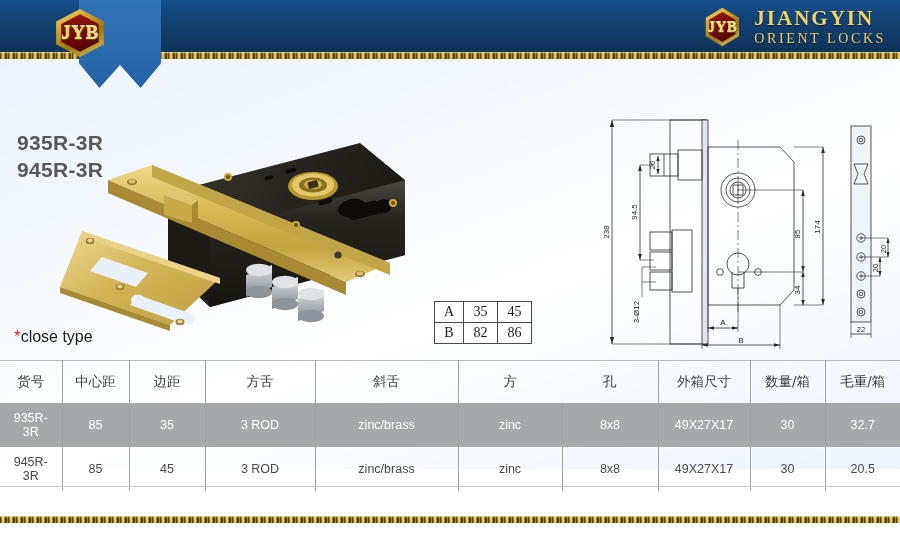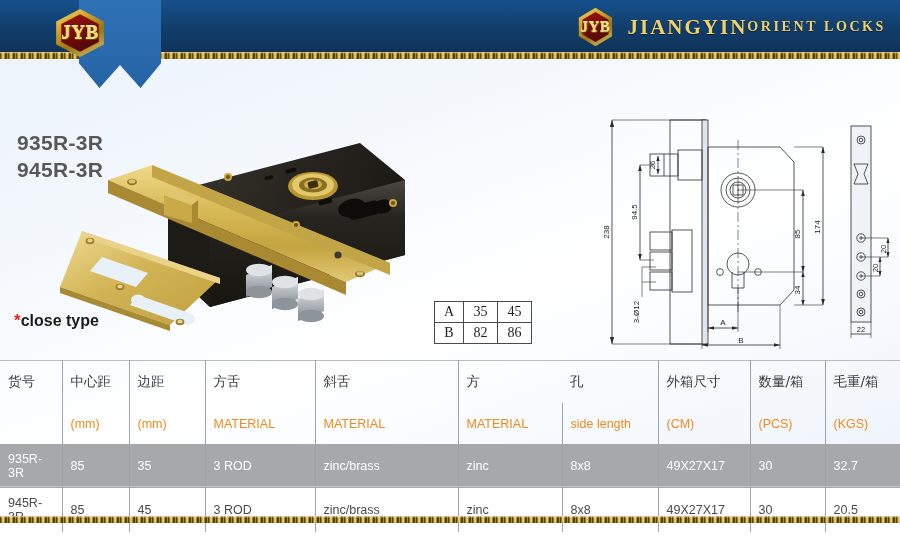--- a/index.html
+++ b/index.html
@@ -37,52 +37,52 @@
     clip-path:polygon(50% 0%,93% 26%,93% 74%,50% 100%,7% 74%,7% 26%);}
   .hex-text{position:absolute;left:0;top:0;width:100%;height:100%;
     display:flex;align-items:center;justify-content:center;
     font-family:"Liberation Serif",serif;font-weight:bold;font-size:19px;
     letter-spacing:.5px;
     color:#f6d97a;text-shadow:0 1px 0 #6b4e08,0 -1px 0 #fff6c9,1px 0 1px #8a6410;}
 
   
   .brand{position:absolute;right:14px;top:5px;height:44px;display:flex;align-items:center;gap:9px;}
   .brand-hex{width:46px;height:42px;position:relative;}
-  .brand-words{display:flex;justify-content:space-between;line-height:1;}
+  .brand-words{display:flex;flex-direction:column;justify-content:space-between;line-height:1;}
   .brand-l1{font-family:"Liberation Serif",serif;font-weight:bold;font-size:21px;
     letter-spacing:2px;
     background:linear-gradient(180deg,#fdf0b0 0%,#e8c košt 1%,#e6c košt 1%,#d9ad2c 55%,#fbeaa8 100%);
     color:#f3d368;text-shadow:0 1px 1px rgba(0,0,0,.55);}
-  .brand-l2{font-family:"Liberation Serif",serif;font-weight:bold;font-size:14px;
+  .brand-l2{font-family:"Liberation Serif",serif;font-weight:normal;font-size:14px;
     letter-spacing:2.6px;color:#f0cf6a;text-shadow:0 1px 1px rgba(0,0,0,.5);margin-top:3px;}
 
   
   .models{position:absolute;left:17px;top:130px;font-weight:bold;font-size:21px;
     color:#58585a;line-height:1.28;letter-spacing:.3px;}
 
   
-  .closetype{position:absolute;left:14px;top:311px;font-size:16px;font-weight:bold;color:#1b1b1b;}
+  .closetype{position:absolute;left:14px;top:327px;font-size:16px;font-weight:normal;color:#1b1b1b;}
   .closetype .star{color:#e8241b;font-size:17px;}
 
   
   .photo{position:absolute;left:60px;top:135px;width:370px;height:205px;}
 
   
   .abtable{position:absolute;left:434px;top:301px;border-collapse:collapse;
     font-family:"Liberation Serif",serif;font-size:14px;color:#1d1d1d;background:#fff;}
   .abtable td{border:1px solid #4a4a4a;width:33px;height:20px;text-align:center;padding:0;}
   .abtable td.lbl{width:28px;}
 
   
   .draw{position:absolute;left:598px;top:112px;width:300px;height:245px;}
 
   
   .spec{position:absolute;left:0;top:360px;width:900px;border-collapse:collapse;
     table-layout:fixed;}
-  .spec td{padding:8px;vertical-align:middle;
+  .spec td{padding:8px;text-align:center;vertical-align:middle;
     border-left:1px solid #9fa2a6;border-right:1px solid #9fa2a6;}
   .spec tr.r-cn td{height:27px;font-size:13.5px;color:#3c3c3e;
     font-family:"DejaVu Sans","Liberation Sans",sans-serif;background:transparent;}
   .spec tr.r-en td{height:24px;font-size:12.5px;color:#ffffff;background:#a6a8aa;
     letter-spacing:.2px;}
   .spec tr.r-unit td{height:25px;font-size:12.5px;color:#f08a1e;background:transparent;}
   .spec tr.r-d1 td{height:25px;font-size:12.5px;color:#ffffff;background:#a6a8aa;}
   .spec tr.r-d2 td{height:25px;font-size:12.5px;color:#4a4a4c;background:transparent;}
   .spec td.nob{border-left:none;border-right:none;}
   .spec td.first{border-left:none;}
@@ -426,32 +426,20 @@
       <td>方舌</td>
       <td>斜舌</td>
       <td class="nob">方</td>
       <td class="nob">孔</td>
       <td>外箱尺寸</td>
       <td>数量/箱</td>
       <td class="last">毛重/箱</td>
     </tr>
 
 
-    <tr class="r-unit">
-      <td class="first blank"></td>
-      <td>(mm)</td>
-      <td>(mm)</td>
-      <td>MATERIAL</td>
-      <td>MATERIAL</td>
-      <td>MATERIAL</td>
-      <td>side length</td>
-      <td>(CM)</td>
-      <td>(PCS)</td>
-      <td class="last">(KGS)</td>
-    </tr>
 
     <tr class="r-d1">
       <td class="first">935R-3R</td>
       <td>85</td>
       <td>35</td>
       <td>3 ROD</td>
       <td>zinc/brass</td>
       <td>zinc</td>
       <td>8x8</td>
       <td>49X27X17</td>

